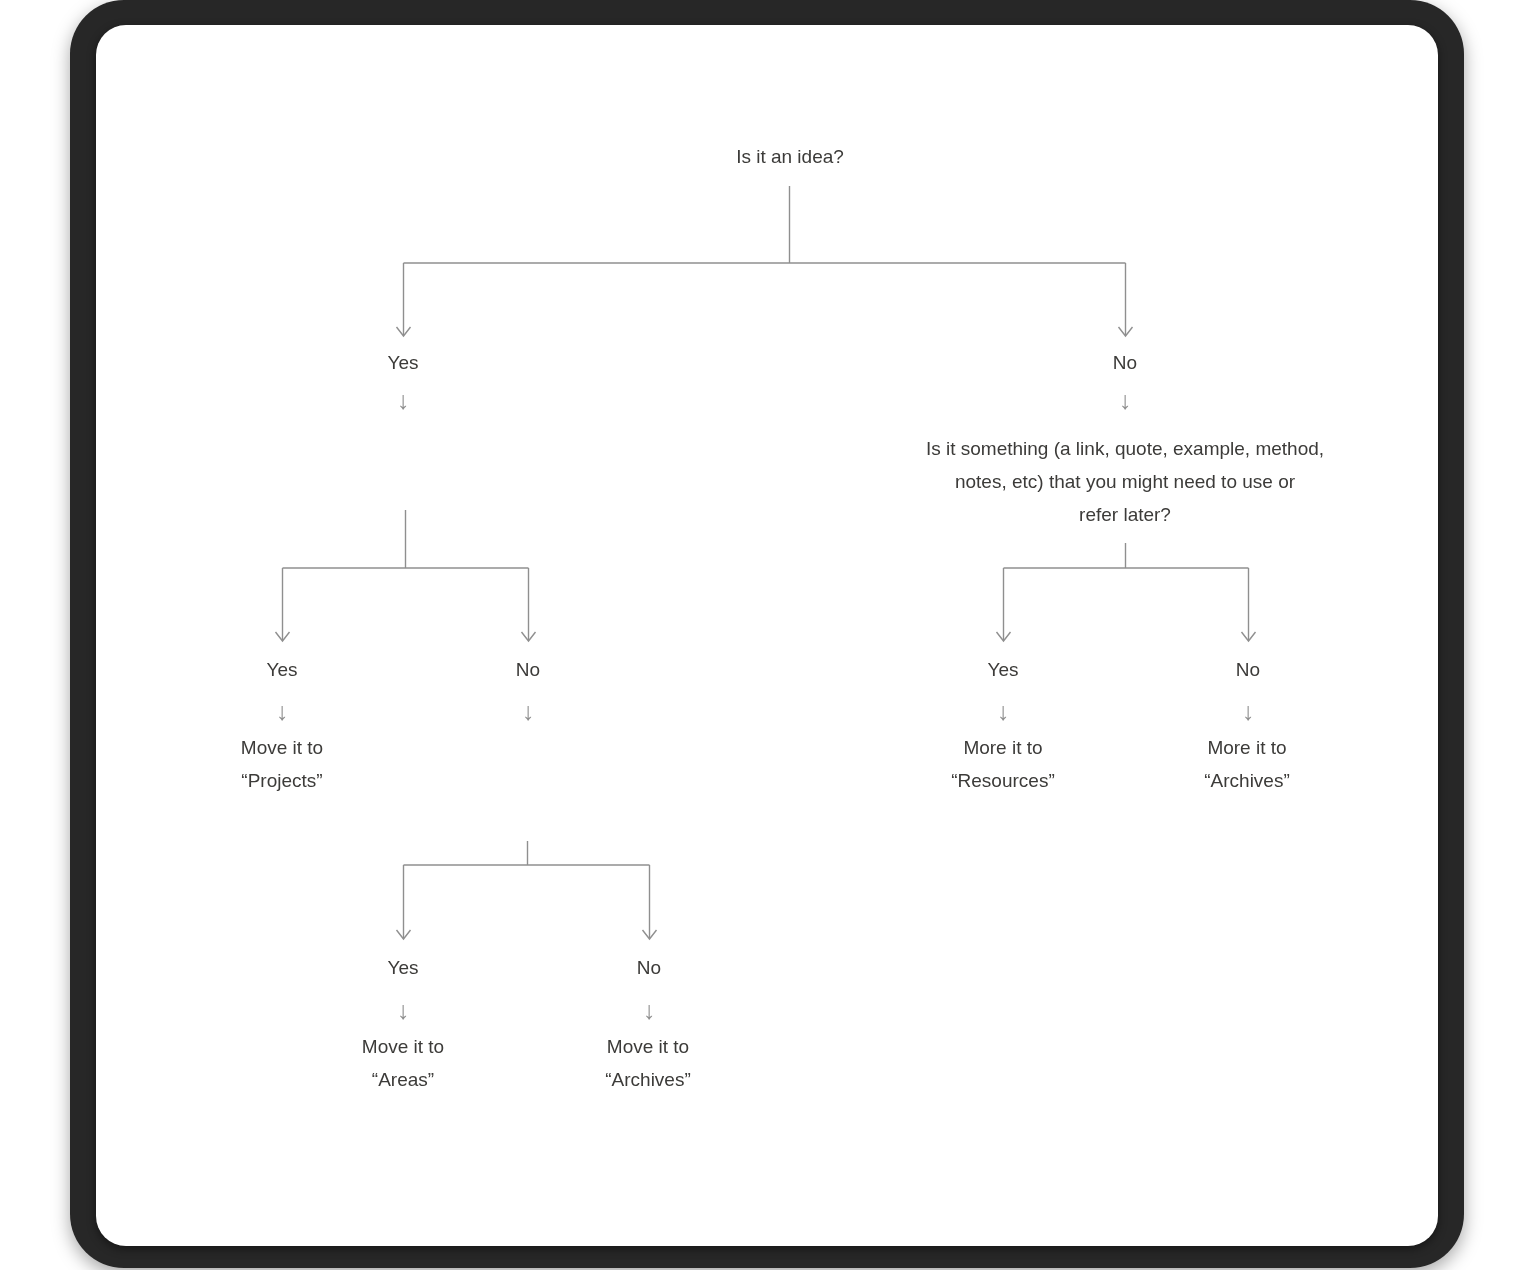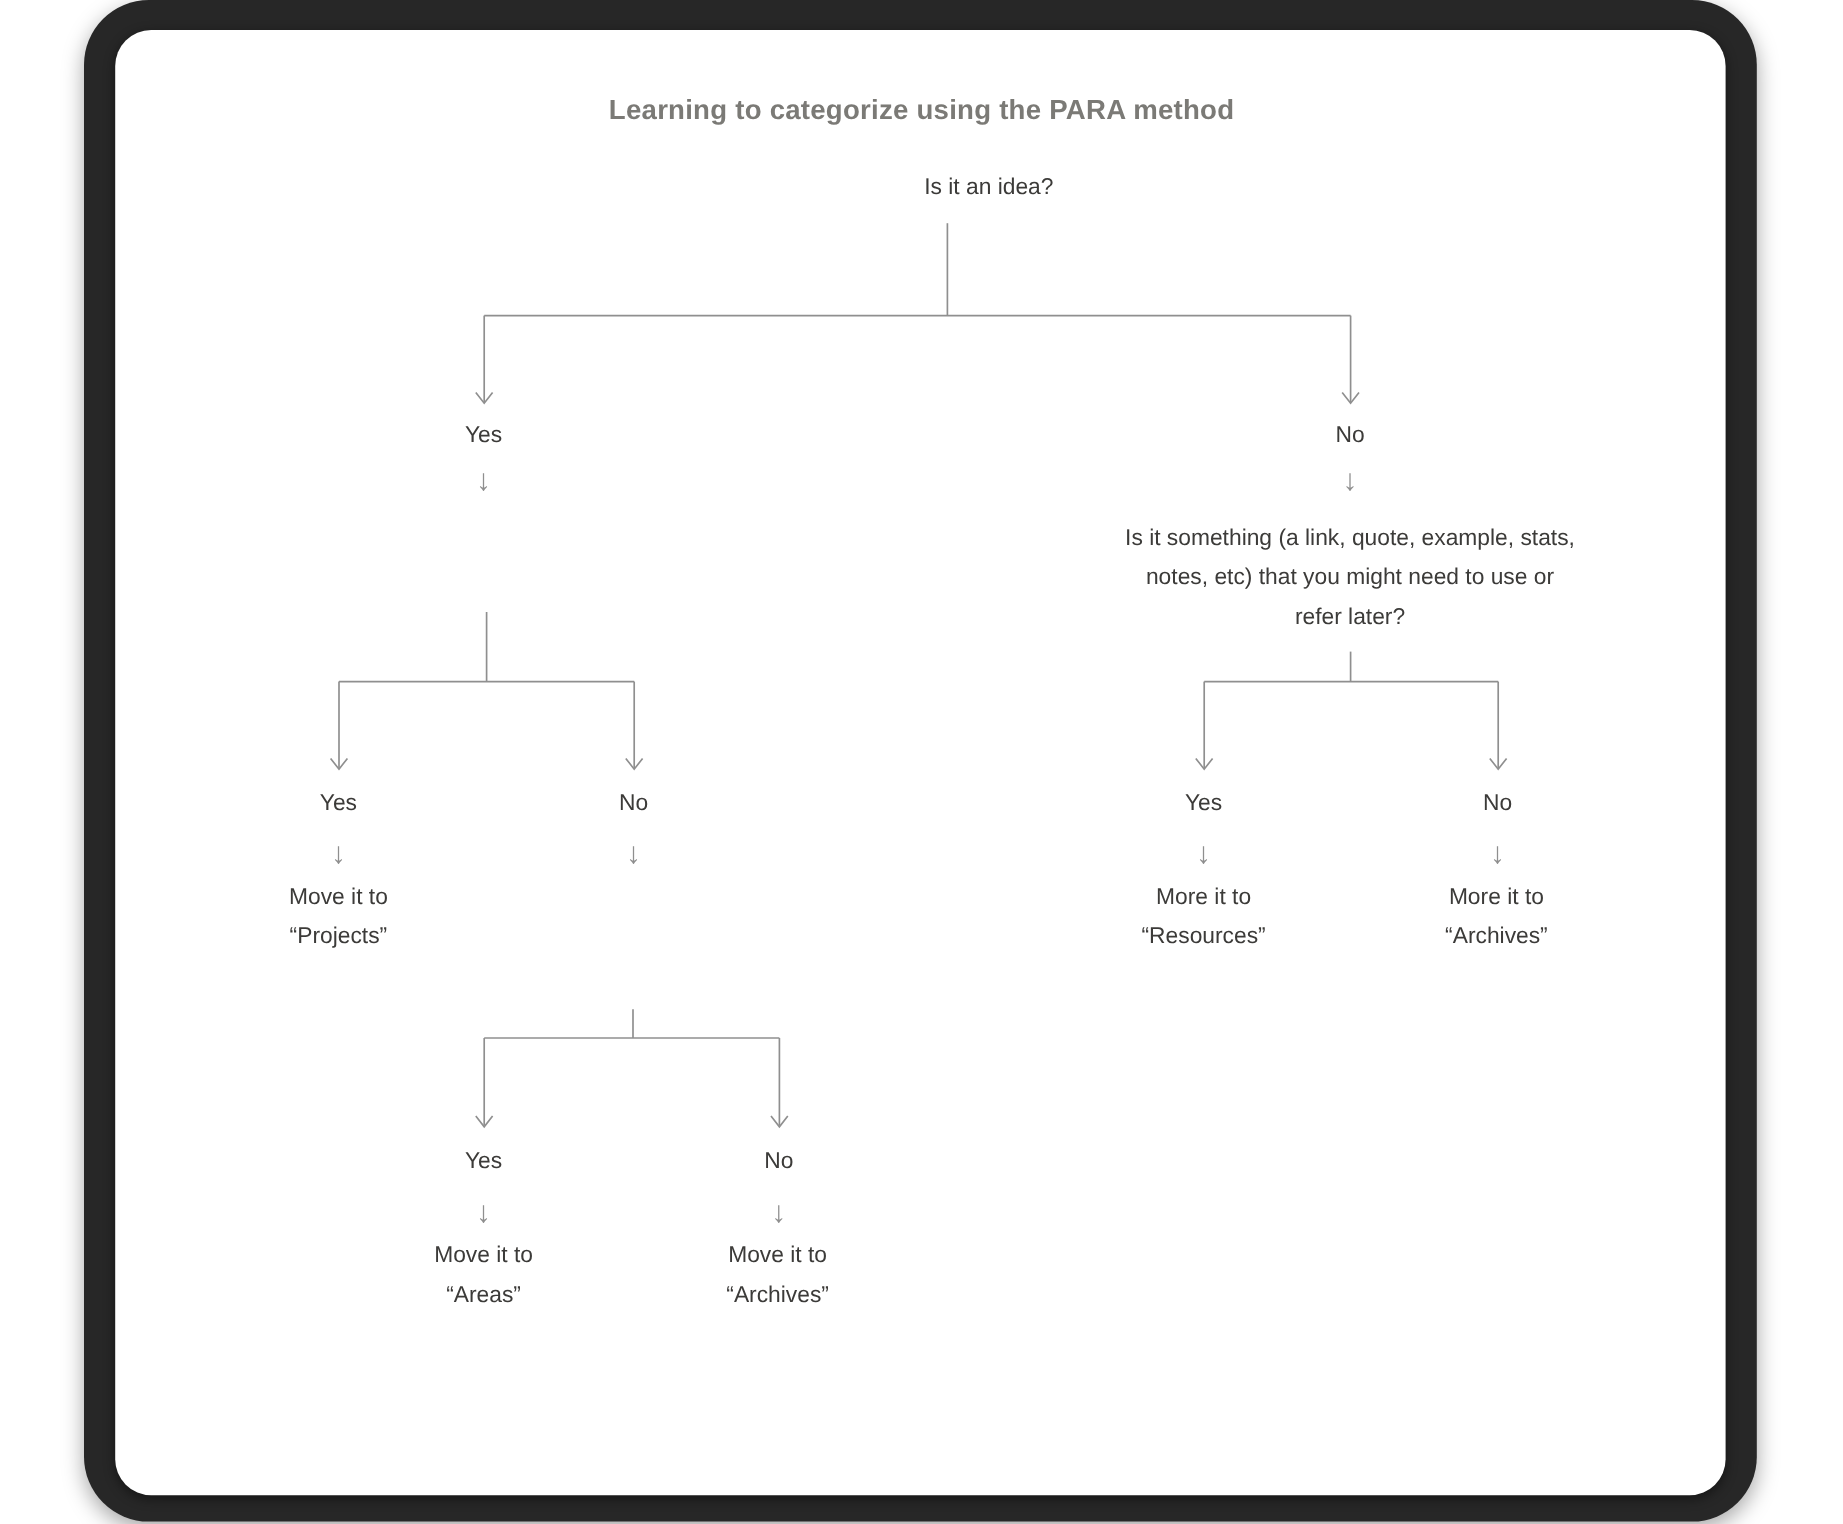--- a/index.html
+++ b/index.html
@@ -61,21 +61,20 @@
 </style>
 </head>
 <body>
 
 <div class="frame">
   <div class="card"></div>
 </div>
 
 <div class="layer">
 
-  <div class="title">Learning to categorize using the PARA method</div>
 
   <svg class="connectors layer" width="1536" height="1270" viewBox="0 0 1536 1270">
 
     <path d="M789.5 186 L789.5 263"></path>
     <path d="M403.5 263 L1125.5 263"></path>
     <path d="M403.5 263 L403.5 335"></path>
     <path d="M396.5 327 L403.5 336 L410.5 327"></path>
     <path d="M1125.5 263 L1125.5 335"></path>
     <path d="M1118.5 327 L1125.5 336 L1132.5 327"></path>
 
@@ -94,28 +93,28 @@
     <path d="M1241.5 632 L1248.5 641 L1255.5 632"></path>
 
     <path d="M527.5 841 L527.5 865"></path>
     <path d="M403.5 865 L649.5 865"></path>
     <path d="M403.5 865 L403.5 938"></path>
     <path d="M396.5 930 L403.5 939 L410.5 930"></path>
     <path d="M649.5 865 L649.5 938"></path>
     <path d="M642.5 930 L649.5 939 L656.5 930"></path>
   </svg>
 
-  <div class="node" style="left:824px; top:140px;">Is it an idea?</div>
+  <div class="node" style="left:790px; top:140px;">Is it an idea?</div>
 
   <div class="node" style="left:403px; top:346px;">Yes</div>
   <div class="node" style="left:1125px; top:346px;">No</div>
   <div class="glyph" style="left:403px; top:385px;">↓</div>
   <div class="glyph" style="left:1125px; top:385px;">↓</div>
 
-  <div class="node" style="left:1125px; top:432px; width:500px;">Is it something (a link, quote, example, stats,
+  <div class="node" style="left:1125px; top:432px; width:500px;">Is it something (a link, quote, example, method,
 notes, etc) that you might need to use or
 refer later?</div>
 
   <div class="node" style="left:282px; top:653px;">Yes</div>
   <div class="node" style="left:528px; top:653px;">No</div>
   <div class="glyph" style="left:282px; top:696px;">↓</div>
   <div class="glyph" style="left:528px; top:696px;">↓</div>
   <div class="node" style="left:282px; top:731px;">Move it to
 “Projects”</div>
 

